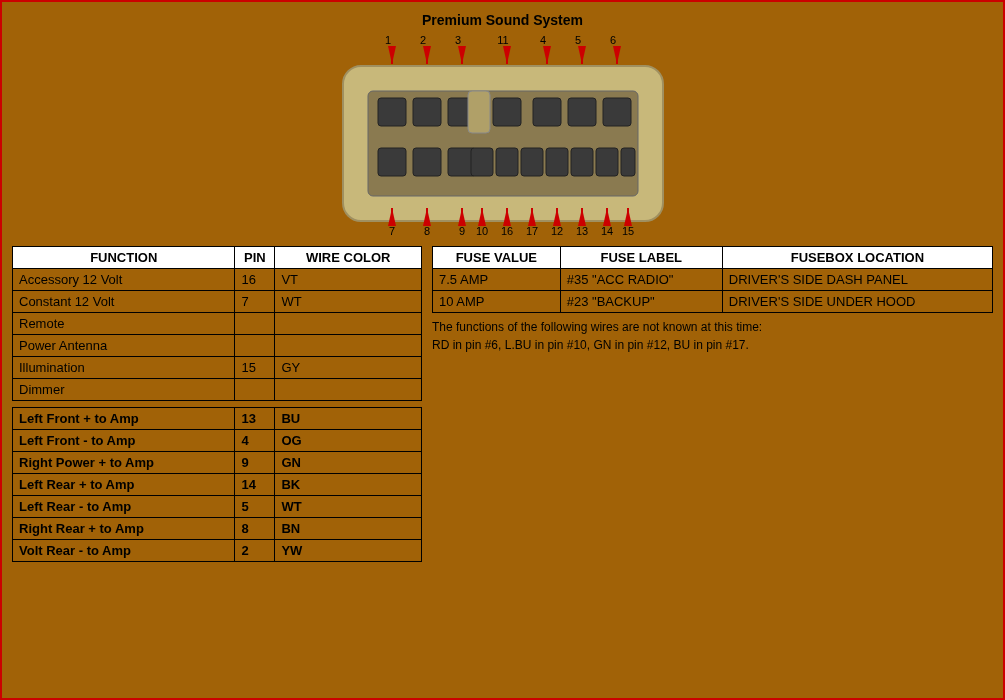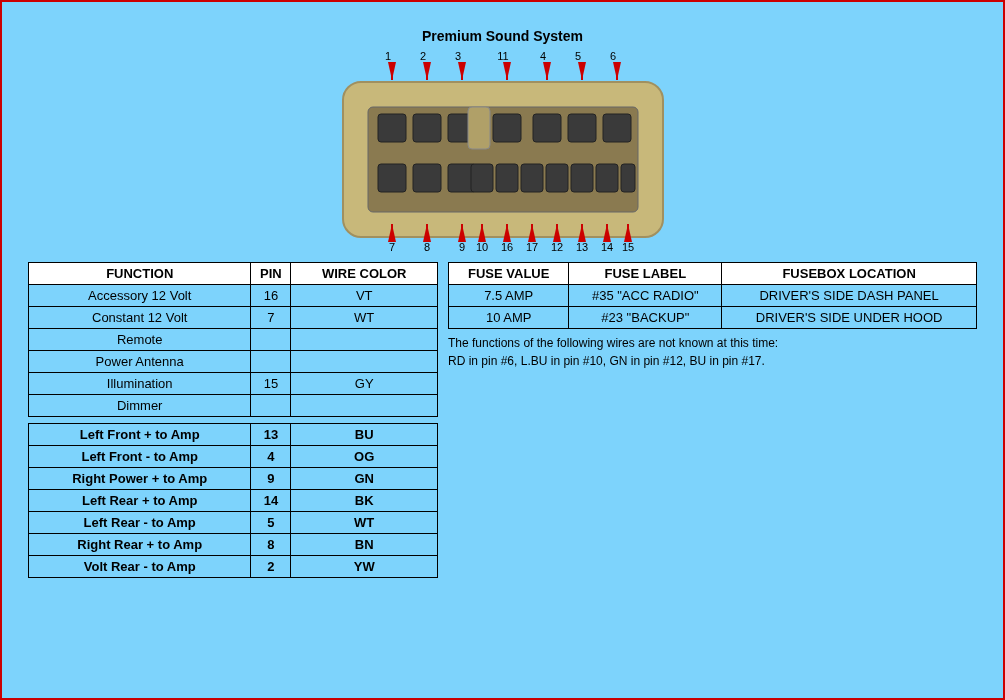--- a/index.html
+++ b/index.html
@@ -7,24 +7,24 @@
       width: 1005px;
       height: 700px;
       background: #fff;
       font-family: Arial, sans-serif;
       font-size: 13px;
       overflow: hidden;
     }
     .page-container {
       width: 1005px;
       height: 700px;
-      background: #7dd3fc;
+      background: #a16207;
       border: 2px solid #c00;
       position: relative;
-      padding: 26px;
+      padding: 10px;
     }
     .title {
       text-align: center;
       font-size: 14px;
       font-weight: bold;
       margin-bottom: 8px;
     }
     .connector-image {
       display: flex;
       justify-content: center;
@@ -36,21 +36,20 @@
     }
     .left-table {
       flex: 0 0 410px;
     }
     .right-section {
       flex: 1;
     }
     table {
       border-collapse: collapse;
       width: 100%;
-      text-align: center;
     }
     table th, table td {
       border: 1px solid #000;
       padding: 3px 6px;
       white-space: nowrap;
     }
     table th {
       font-weight: bold;
       background: #fff;
     }

